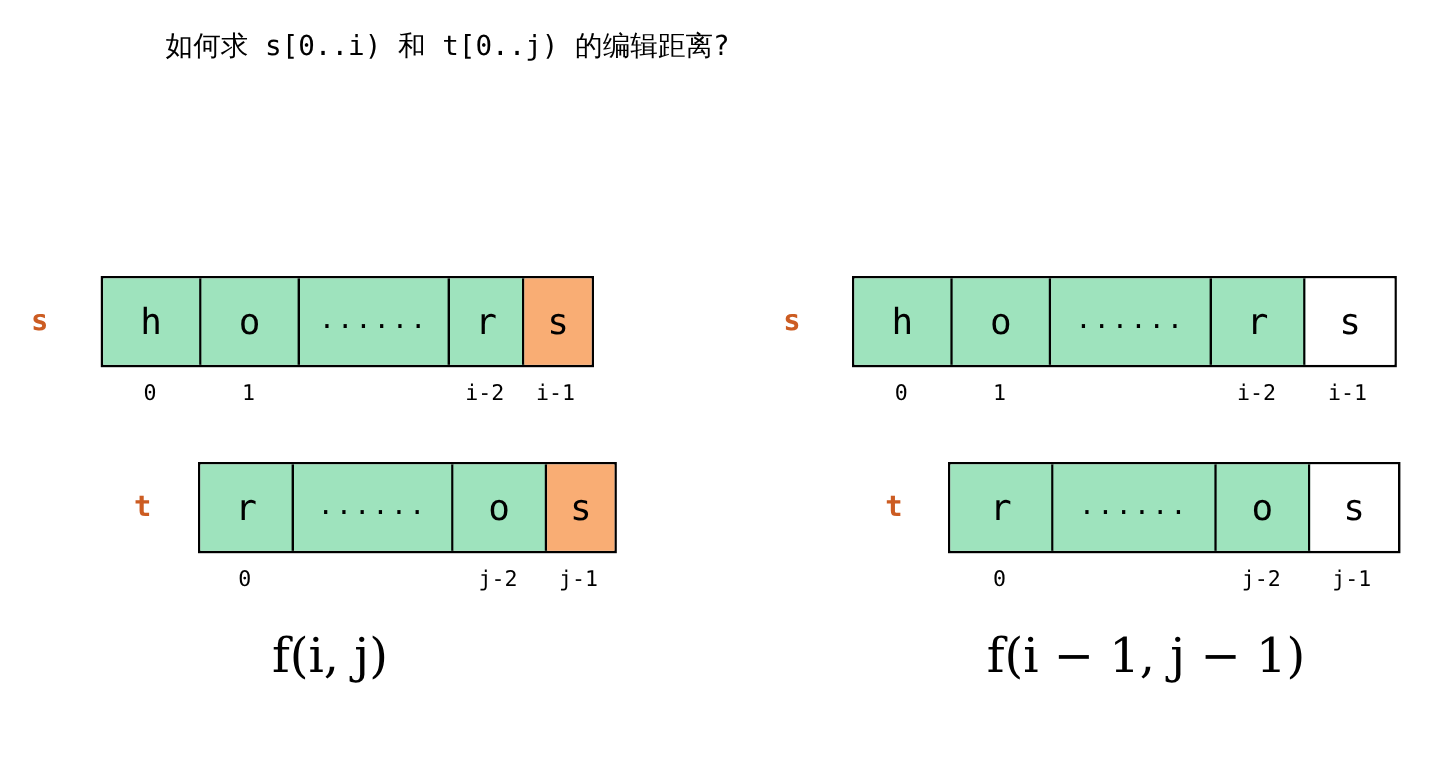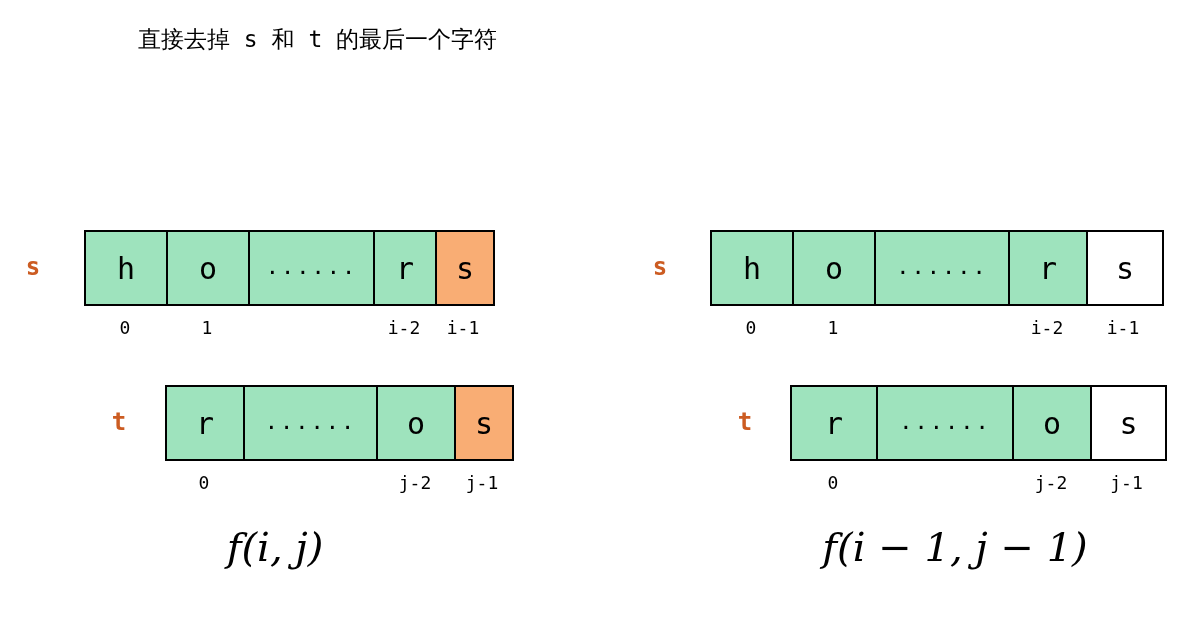--- a/index.html
+++ b/index.html
@@ -85,32 +85,31 @@
     color: #000000;
     text-align: center;
     line-height: 26px;
     box-sizing: border-box;
   }
 
   
   .formula {
     position: absolute;
     font-family: "DejaVu Serif", "Liberation Serif", serif;
-    font-style: italic;
     font-size: 40px;
     color: #000000;
     text-align: center;
     white-space: pre;
   }
 </style>
 </head>
 <body>
 
 <div class="caption-block">
-  <div class="caption-line">直接去掉 s 和 t 的最后一个字符</div>
+  <div class="caption-line">如何求 s[0..i) 和 t[0..j) 的编辑距离?</div>
 </div>
 
 <div class="row-label" style="left:18px; top:253px;">s</div>
 
 <div class="row" style="left:84px; top:230px;">
   <div class="cell" style="width:82px;">h</div>
   <div class="cell" style="width:82px;">o</div>
   <div class="cell ellipsis" style="width:125px;">......</div>
   <div class="cell" style="width:62px;">r</div>
   <div class="cell hl" style="width:56px;">s</div>

